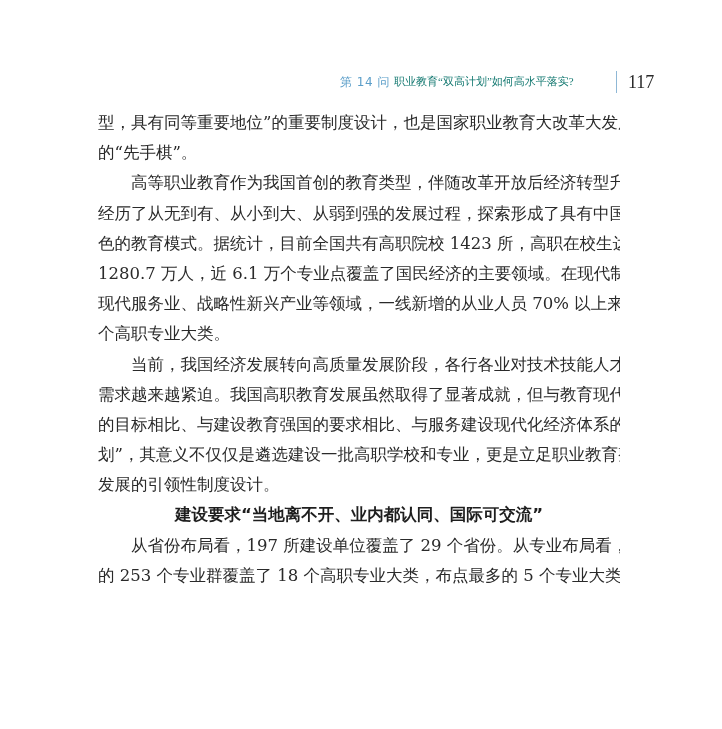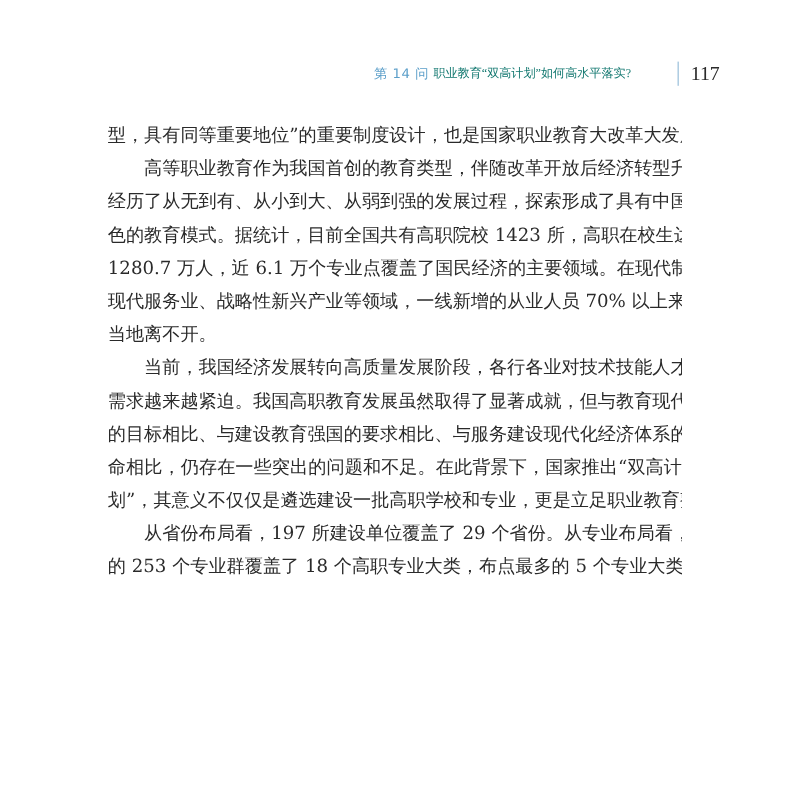--- a/index.html
+++ b/index.html
@@ -10,21 +10,21 @@
     body {
       width: 722px;
       height: 729px;
       position: relative;
       overflow: hidden;
       font-family: "DejaVu Serif", "Liberation Serif", serif;
       color: #2a2a2a;
     }
     .running-header {
       position: absolute;
-      top: 56px;
+      top: 71px;
       left: 0;
       width: 580px;
       height: 22px;
     }
     .rh-chapter {
       position: absolute;
       left: 340px;
       top: 3px;
       font-family: "DejaVu Sans", "Liberation Sans", sans-serif;
       font-size: 12px;
@@ -100,37 +100,39 @@
   <span class="rh-chapter">第 14 问</span>
   <span class="rh-title">职业教育“双高计划”如何高水平落实?</span>
   <span class="rh-divider"></span>
   <span class="rh-page">117</span>
 </div>
 
 <div class="body-text">
 
   <div>
     <span class="line">型，具有同等重要地位”的重要制度设计，也是国家职业教育大改革大发展</span>
+    <span class="line last">的“先手棋”。</span>
   </div>
 
   <div>
     <span class="line indent">高等职业教育作为我国首创的教育类型，伴随改革开放后经济转型升级，</span>
     <span class="line">经历了从无到有、从小到大、从弱到强的发展过程，探索形成了具有中国特</span>
     <span class="line">色的教育模式。据统计，目前全国共有高职院校 1423 所，高职在校生达到</span>
     <span class="line">1280.7 万人，近 6.1 万个专业点覆盖了国民经济的主要领域。在现代制造业、</span>
     <span class="line">现代服务业、战略性新兴产业等领域，一线新增的从业人员 70% 以上来自职</span>
-    <span class="line last">当地离不开。</span>
+    <span class="line last">个高职专业大类。</span>
   </div>
 
   <div>
     <span class="line indent">当前，我国经济发展转向高质量发展阶段，各行各业对技术技能人才的</span>
     <span class="line">需求越来越紧迫。我国高职教育发展虽然取得了显著成就，但与教育现代化</span>
     <span class="line">的目标相比、与建设教育强国的要求相比、与服务建设现代化经济体系的使</span>
-    <span class="line">命相比，仍存在一些突出的问题和不足。在此背景下，国家推出“双高计</span>
     <span class="line">划”，其意义不仅仅是遴选建设一批高职学校和专业，更是立足职业教育整体</span>
+    <span class="line last">发展的引领性制度设计。</span>
   </div>
 
+  <span class="section-heading">建设要求“当地离不开、业内都认同、国际可交流”</span>
 
   <div>
     <span class="line indent">从省份布局看，197 所建设单位覆盖了 29 个省份。从专业布局看，立项</span>
     <span class="line">的 253 个专业群覆盖了 18 个高职专业大类，布点最多的 5 个专业大类分别是</span>
   </div>
 </div>
 
 </body></html>

